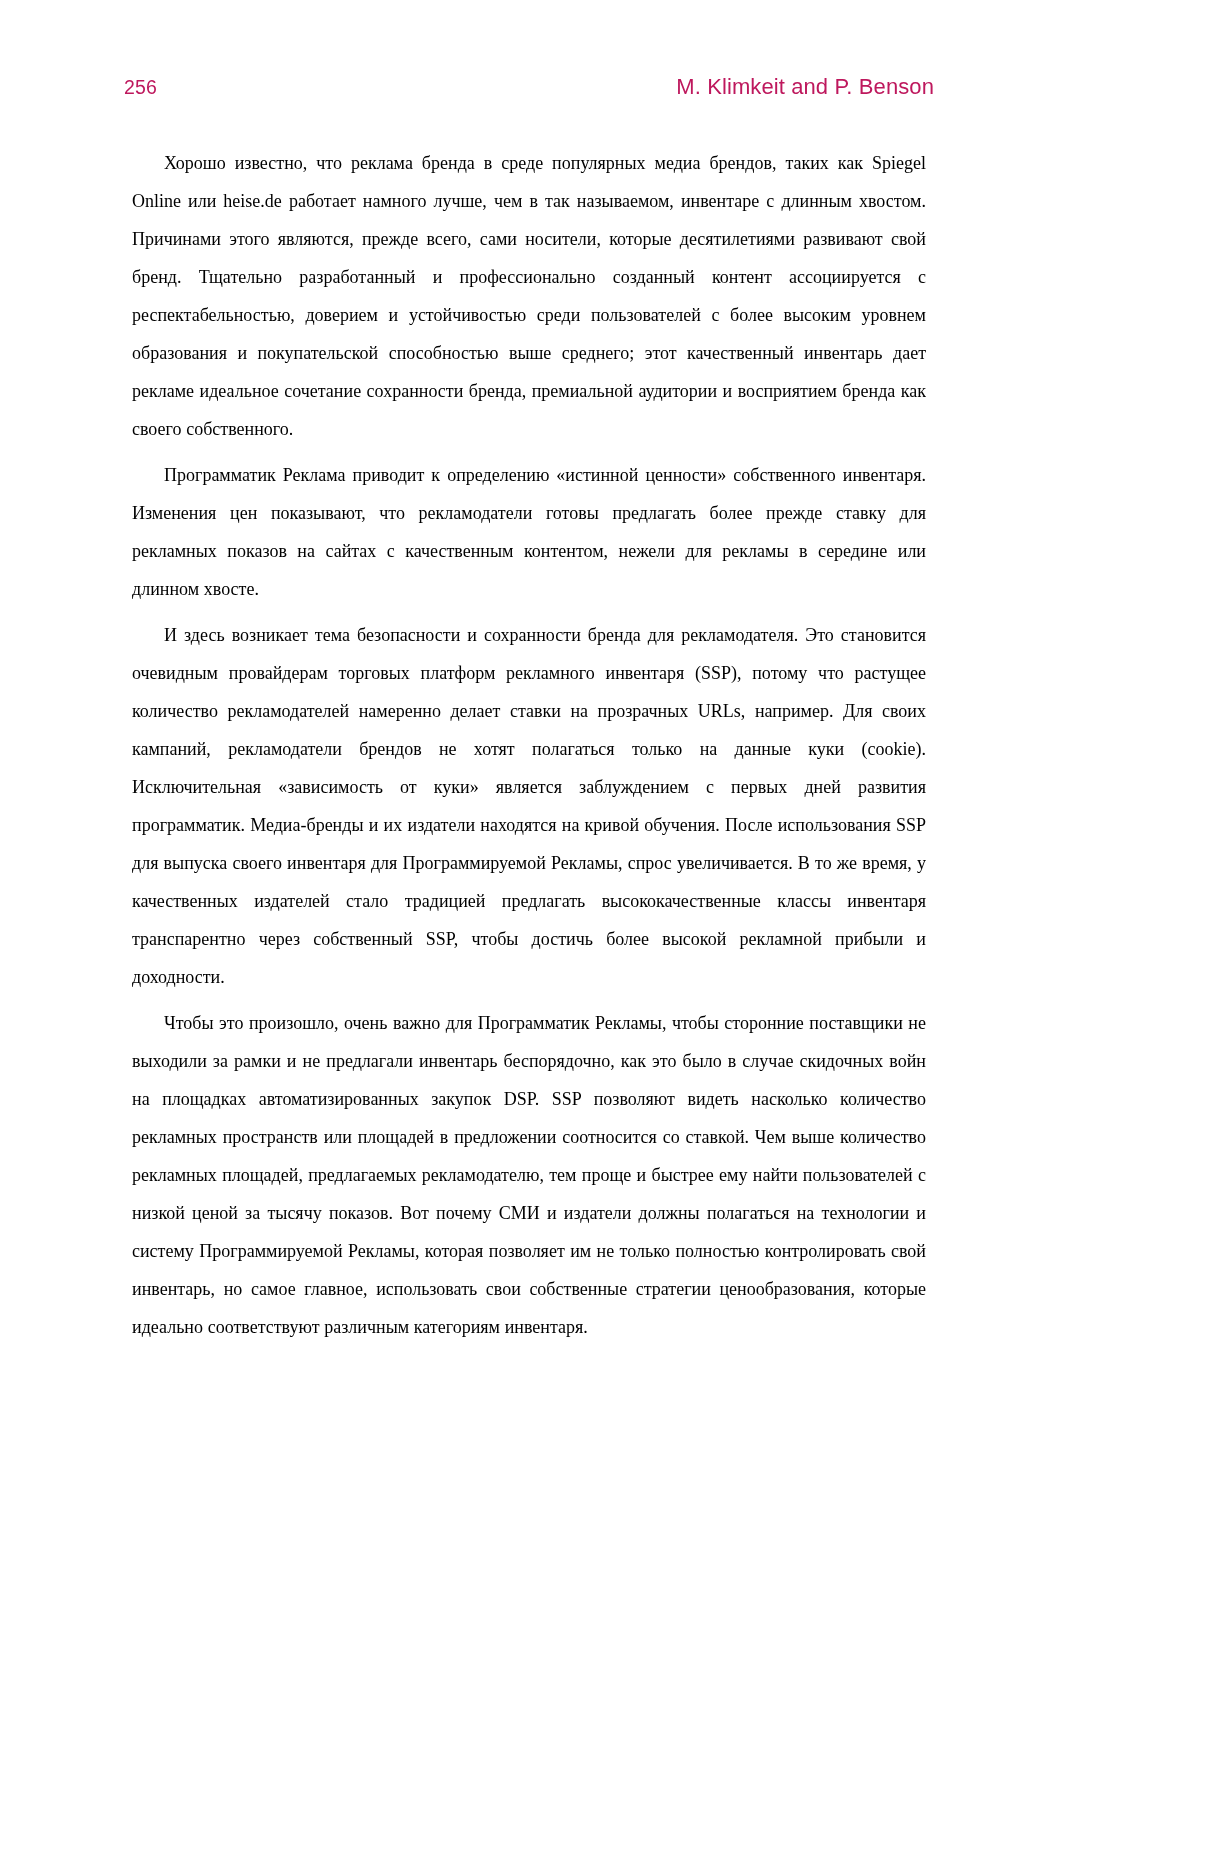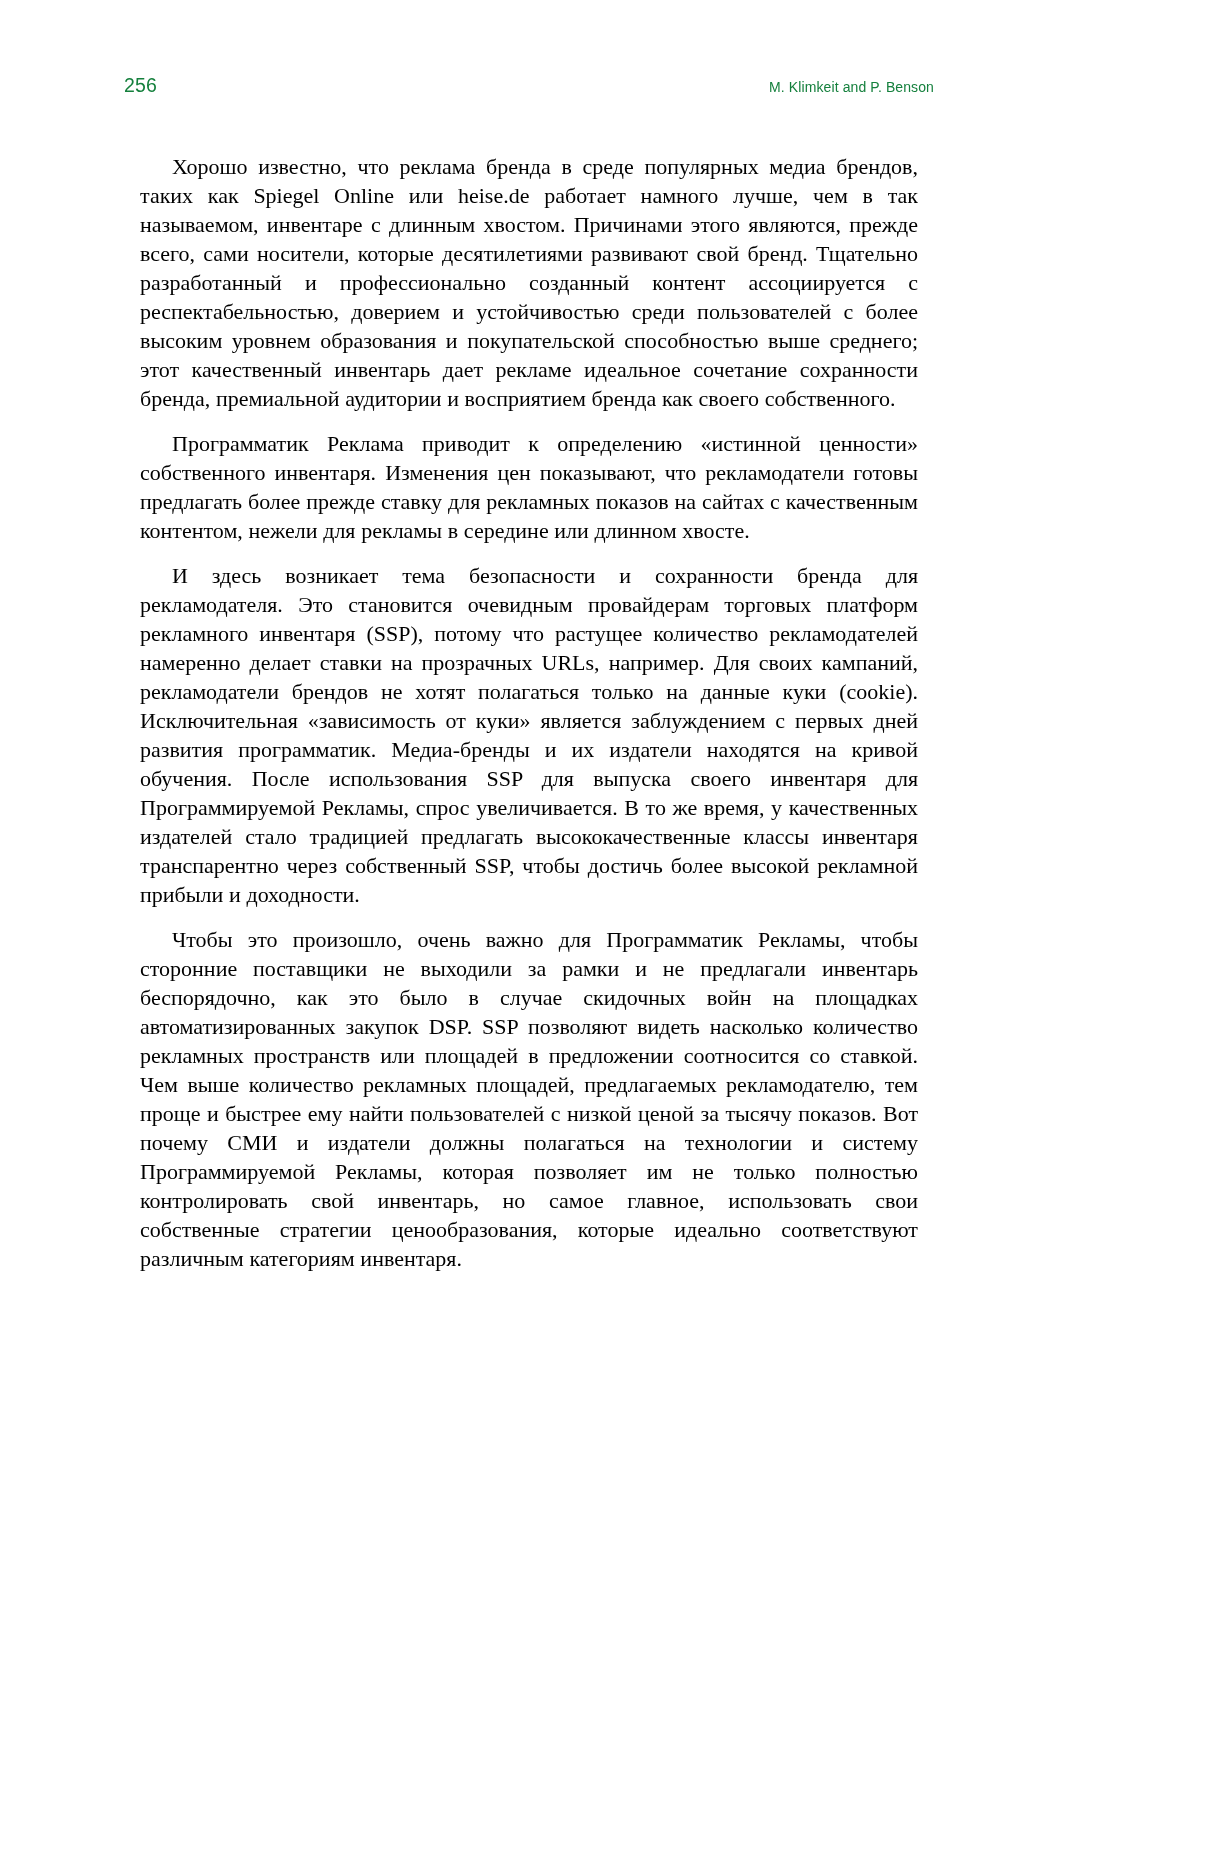--- a/index.html
+++ b/index.html
@@ -31,46 +31,46 @@
     left: 124px;
     top: 74px;
     width: 810px;
     height: 30px;
     display: flex;
     align-items: baseline;
     justify-content: space-between;
     font-family: "Liberation Sans", "DejaVu Sans", sans-serif;
     font-size: 19.5px;
     letter-spacing: 0.1px;
-    color: #15803d;
+    color: #be185d;
   }
   .folio {
     font-family: "Liberation Sans", "DejaVu Sans", sans-serif;
     font-size: 19.5px;
   }
   .head-authors {
     font-family: "Liberation Sans", "DejaVu Sans", sans-serif;
-    font-size: 14px;
+    font-size: 22px;
     white-space: nowrap;
   }
 
   
   .textblock {
     position: absolute;
     left: 124px;
     top: 136px;
     width: 810px;
   }
 
   p.para {
-    margin: 16px;
+    margin: 8px;
     text-align: justify;
     text-justify: inter-word;
-    font-size: 22px;
-    line-height: 29px;
+    font-size: 18px;
+    line-height: 38px;
     text-indent: 32px;
     hyphens: none;
     word-spacing: 0.2px;
   }
 
   p.para:last-child {
     margin-bottom: 0;
   }
 </style>
 </head>

